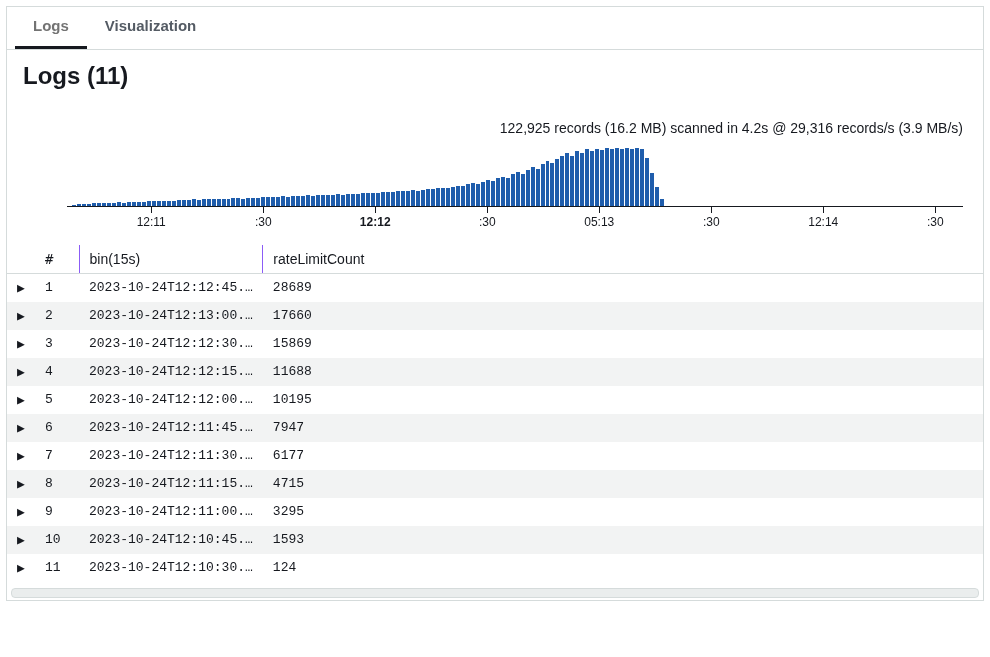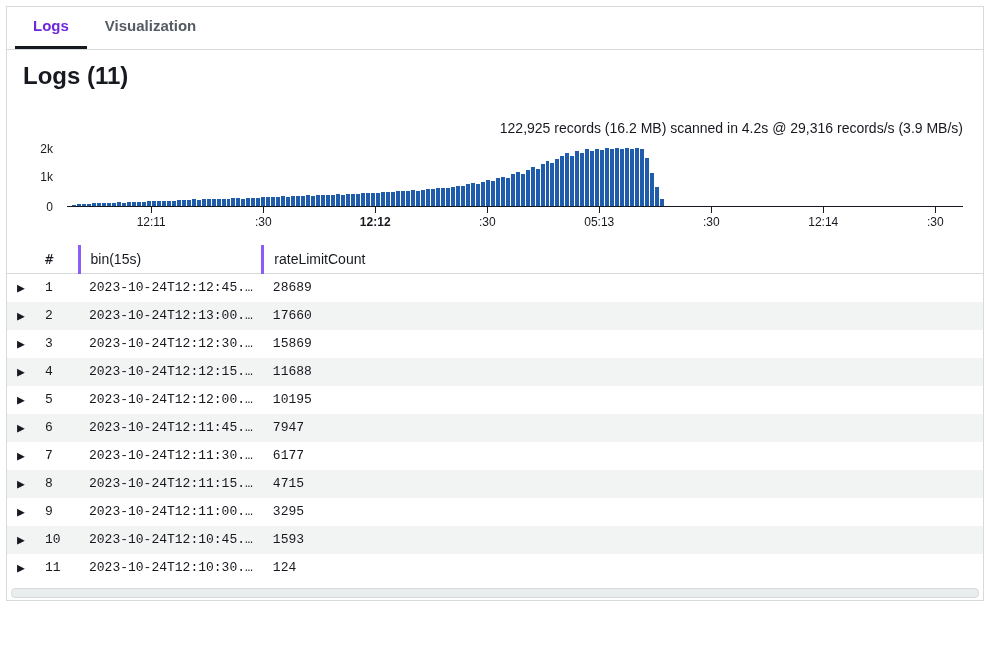--- a/index.html
+++ b/index.html
@@ -22,21 +22,21 @@
   }
   .tab {
     padding: 10px 18px 12px;
     font-weight: 700;
     font-size: 15px;
     cursor: pointer;
     color: #545b64;
     border-bottom: 3px solid transparent;
   }
   .tab.active {
-    color: #6d28d9;
+    color: #737373;
     border-bottom-color: #16191f;
   }
   .section-title {
     padding: 12px 16px 4px;
     font-weight: 700;
     font-size: 24px;
   }
   .summary {
     text-align: right;
     padding: 4px 20px 0 20px;
@@ -117,21 +117,21 @@
   }
   .table th {
     text-align: left;
     font-weight: 400;
     color: #16191f;
     padding: 6px 10px;
     border-bottom: 1px solid #d5dbdb;
     background: #fff;
   }
   .table th.col-bin, .table th.col-rate {
-    border-left: 3px solid #8b5cf6;
+    border-left: 1px solid #8b5cf6;
   }
   .table td {
     padding: 6px 10px;
     font-family: Menlo, Consolas, "Courier New", monospace;
     font-size: 13px;
     white-space: nowrap;
   }
   .table tbody tr:nth-child(even) { background: #f2f3f3; }
   .expand-cell { width: 28px; text-align: center; cursor: pointer; font-family: Arial, sans-serif; }
   .row-num { width: 44px; font-family: Menlo, Consolas, monospace; }
@@ -155,25 +155,20 @@
   </div>
 
   <div class="section-title">Logs (11)</div>
 
   <div class="summary">
     <br>
     <span>122,925 records (16.2 MB) scanned in 4.2s @ 29,316 records/s (3.9 MB/s)</span>
   </div>
 
   <div class="chart-wrap">
-    <div class="y-axis">
-      <div class="y-tick" style="top:4%">2k</div>
-      <div class="y-tick" style="top:50%">1k</div>
-      <div class="y-tick" style="top:100%">0</div>
-    </div>
     <div class="chart-area" id="chart-area">
         <div class="bar" style="height: 0%; background: transparent;"></div>
         <div class="bar" style="height: 1.6%;"></div>
         <div class="bar" style="height: 2.4%;"></div>
         <div class="bar" style="height: 2%;"></div>
         <div class="bar" style="height: 3.2%;"></div>
         <div class="bar" style="height: 3.6%;"></div>
         <div class="bar" style="height: 4%;"></div>
         <div class="bar" style="height: 4.4%;"></div>
         <div class="bar" style="height: 4%;"></div>

